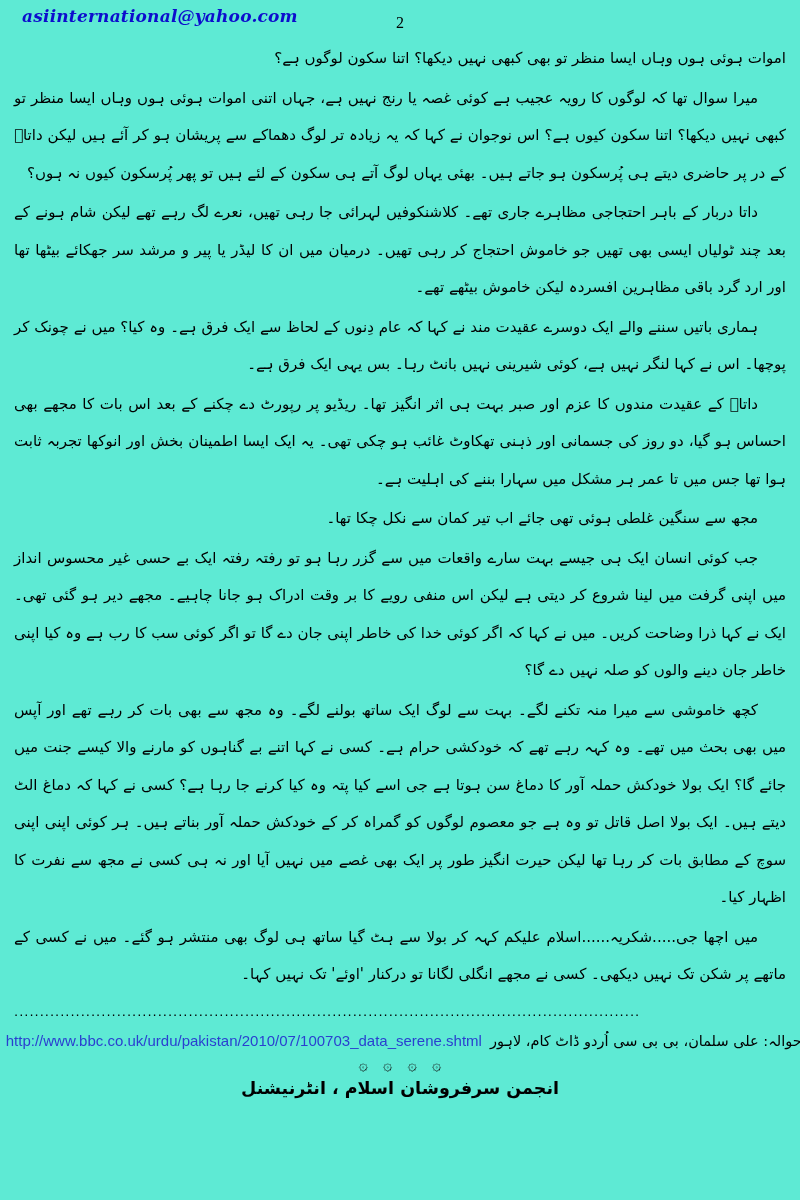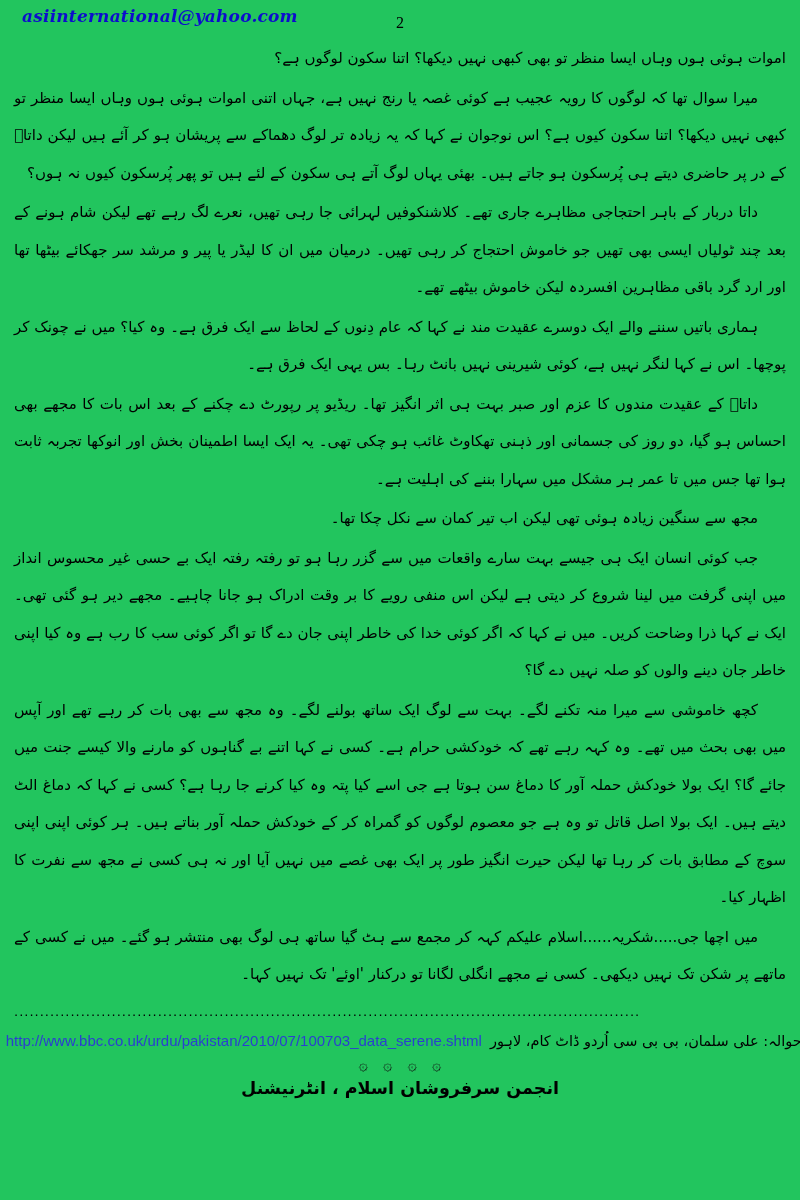--- a/index.html
+++ b/index.html
@@ -1,17 +1,17 @@
 <!DOCTYPE html>
 <html lang="ur"><head>
 <meta charset="utf-8">
 <style>
   html,body { margin:0; padding:0; background:#888; }
   .page {
-    width:800px; height:1200px; margin:0 auto; background:#22c55e;
+    width:800px; height:1200px; margin:0 auto; background:#5eead4;
     position:relative; box-sizing:border-box; padding:4px 14px 0 14px;
     overflow:hidden; font-family:"DejaVu Sans", sans-serif; color:#000;
   }
   
   .header-row { position:relative; height:34px; }
   .header-email {
     position:absolute; left:8px; top:2px;
     font-family:"DejaVu Serif", serif; font-style:italic; font-weight:bold;
     font-size:17px; color:#0d0dcd; text-decoration:none; letter-spacing:0.2px;
   }
@@ -60,24 +60,24 @@
     <a class="header-email">asiinternational@yahoo.com</a>
     <div class="page-num">2</div>
   </div>
 
   <div class="doc-body">
     <p>اموات ہوئی ہوں وہاں ایسا منظر تو بھی کبھی نہیں دیکھا؟ اتنا سکون لوگوں ہے؟</p>
     <p class="ind">میرا سوال تھا کہ لوگوں کا رویہ عجیب ہے کوئی غصہ یا رنج نہیں ہے، جہاں اتنی اموات ہوئی ہوں وہاں ایسا منظر تو کبھی نہیں دیکھا؟ اتنا سکون کیوں ہے؟ اس نوجوان نے کہا کہ یہ زیادہ تر لوگ دھماکے سے پریشان ہو کر آئے ہیں لیکن داتاؒ کے در پر حاضری دیتے ہی پُرسکون ہو جاتے ہیں۔ بھئی یہاں لوگ آتے ہی سکون کے لئے ہیں تو پھر پُرسکون کیوں نہ ہوں؟</p>
     <p class="ind">داتا دربار کے باہر احتجاجی مظاہرے جاری تھے۔ کلاشنکوفیں لہرائی جا رہی تھیں، نعرے لگ رہے تھے لیکن شام ہونے کے بعد چند ٹولیاں ایسی بھی تھیں جو خاموش احتجاج کر رہی تھیں۔ درمیان میں ان کا لیڈر یا پیر و مرشد سر جھکائے بیٹھا تھا اور ارد گرد باقی مظاہرین افسردہ لیکن خاموش بیٹھے تھے۔</p>
     <p class="ind">ہماری باتیں سننے والے ایک دوسرے عقیدت مند نے کہا کہ عام دِنوں کے لحاظ سے ایک فرق ہے۔ وہ کیا؟ میں نے چونک کر پوچھا۔ اس نے کہا لنگر نہیں ہے، کوئی شیرینی نہیں بانٹ رہا۔ بس یہی ایک فرق ہے۔</p>
     <p class="ind">داتاؒ کے عقیدت مندوں کا عزم اور صبر بہت ہی اثر انگیز تھا۔ ریڈیو پر رپورٹ دے چکنے کے بعد اس بات کا مجھے بھی احساس ہو گیا، دو روز کی جسمانی اور ذہنی تھکاوٹ غائب ہو چکی تھی۔ یہ ایک ایسا اطمینان بخش اور انوکھا تجربہ ثابت ہوا تھا جس میں تا عمر ہر مشکل میں سہارا بننے کی اہلیت ہے۔</p>
-    <p class="ind">مجھ سے سنگین زیادہ ہوئی تھی لیکن اب تیر کمان سے نکل چکا تھا۔</p>
+    <p class="ind">مجھ سے سنگین غلطی ہوئی تھی جائے اب تیر کمان سے نکل چکا تھا۔</p>
     <p class="ind">جب کوئی انسان ایک ہی جیسے بہت سارے واقعات میں سے گزر رہا ہو تو رفتہ رفتہ ایک بے حسی غیر محسوس انداز میں اپنی گرفت میں لینا شروع کر دیتی ہے لیکن اس منفی رویے کا بر وقت ادراک ہو جانا چاہیے۔ مجھے دیر ہو گئی تھی۔ ایک نے کہا ذرا وضاحت کریں۔ میں نے کہا کہ اگر کوئی خدا کی خاطر اپنی جان دے گا تو اگر کوئی سب کا رب ہے وہ کیا اپنی خاطر جان دینے والوں کو صلہ نہیں دے گا؟</p>
     <p class="ind">کچھ خاموشی سے میرا منہ تکنے لگے۔ بہت سے لوگ ایک ساتھ بولنے لگے۔ وہ مجھ سے بھی بات کر رہے تھے اور آپس میں بھی بحث میں تھے۔ وہ کہہ رہے تھے کہ خودکشی حرام ہے۔ کسی نے کہا اتنے بے گناہوں کو مارنے والا کیسے جنت میں جائے گا؟ ایک بولا خودکش حملہ آور کا دماغ سن ہوتا ہے جی اسے کیا پتہ وہ کیا کرنے جا رہا ہے؟ کسی نے کہا کہ دماغ الٹ دیتے ہیں۔ ایک بولا اصل قاتل تو وہ ہے جو معصوم لوگوں کو گمراہ کر کے خودکش حملہ آور بناتے ہیں۔ ہر کوئی اپنی اپنی سوچ کے مطابق بات کر رہا تھا لیکن حیرت انگیز طور پر ایک بھی غصے میں نہیں آیا اور نہ ہی کسی نے مجھ سے نفرت کا اظہار کیا۔</p>
-    <p class="ind">میں اچھا جی.....شکریہ......اسلام علیکم کہہ کر مجمع سے ہٹ گیا ساتھ ہی لوگ بھی منتشر ہو گئے۔ میں نے کسی کے ماتھے پر شکن تک نہیں دیکھی۔ کسی نے مجھے انگلی لگانا تو درکنار 'اوئے' تک نہیں کہا۔</p>
+    <p class="ind">میں اچھا جی.....شکریہ......اسلام علیکم کہہ کر بولا سے ہٹ گیا ساتھ ہی لوگ بھی منتشر ہو گئے۔ میں نے کسی کے ماتھے پر شکن تک نہیں دیکھی۔ کسی نے مجھے انگلی لگانا تو درکنار 'اوئے' تک نہیں کہا۔</p>
 
     <div class="closing">
       <span class="cdots">..........................................................................................................................</span>
     </div>
   </div>
 
   <div class="reference">
     <span class="ref-paren">(</span>
     <a class="ref-url">http://www.bbc.co.uk/urdu/pakistan/2010/07/100703_data_serene.shtml</a>
     <span class="ref-cite" dir="rtl">(حوالہ: علی سلمان، بی بی سی اُردو ڈاٹ کام، لاہور</span>

